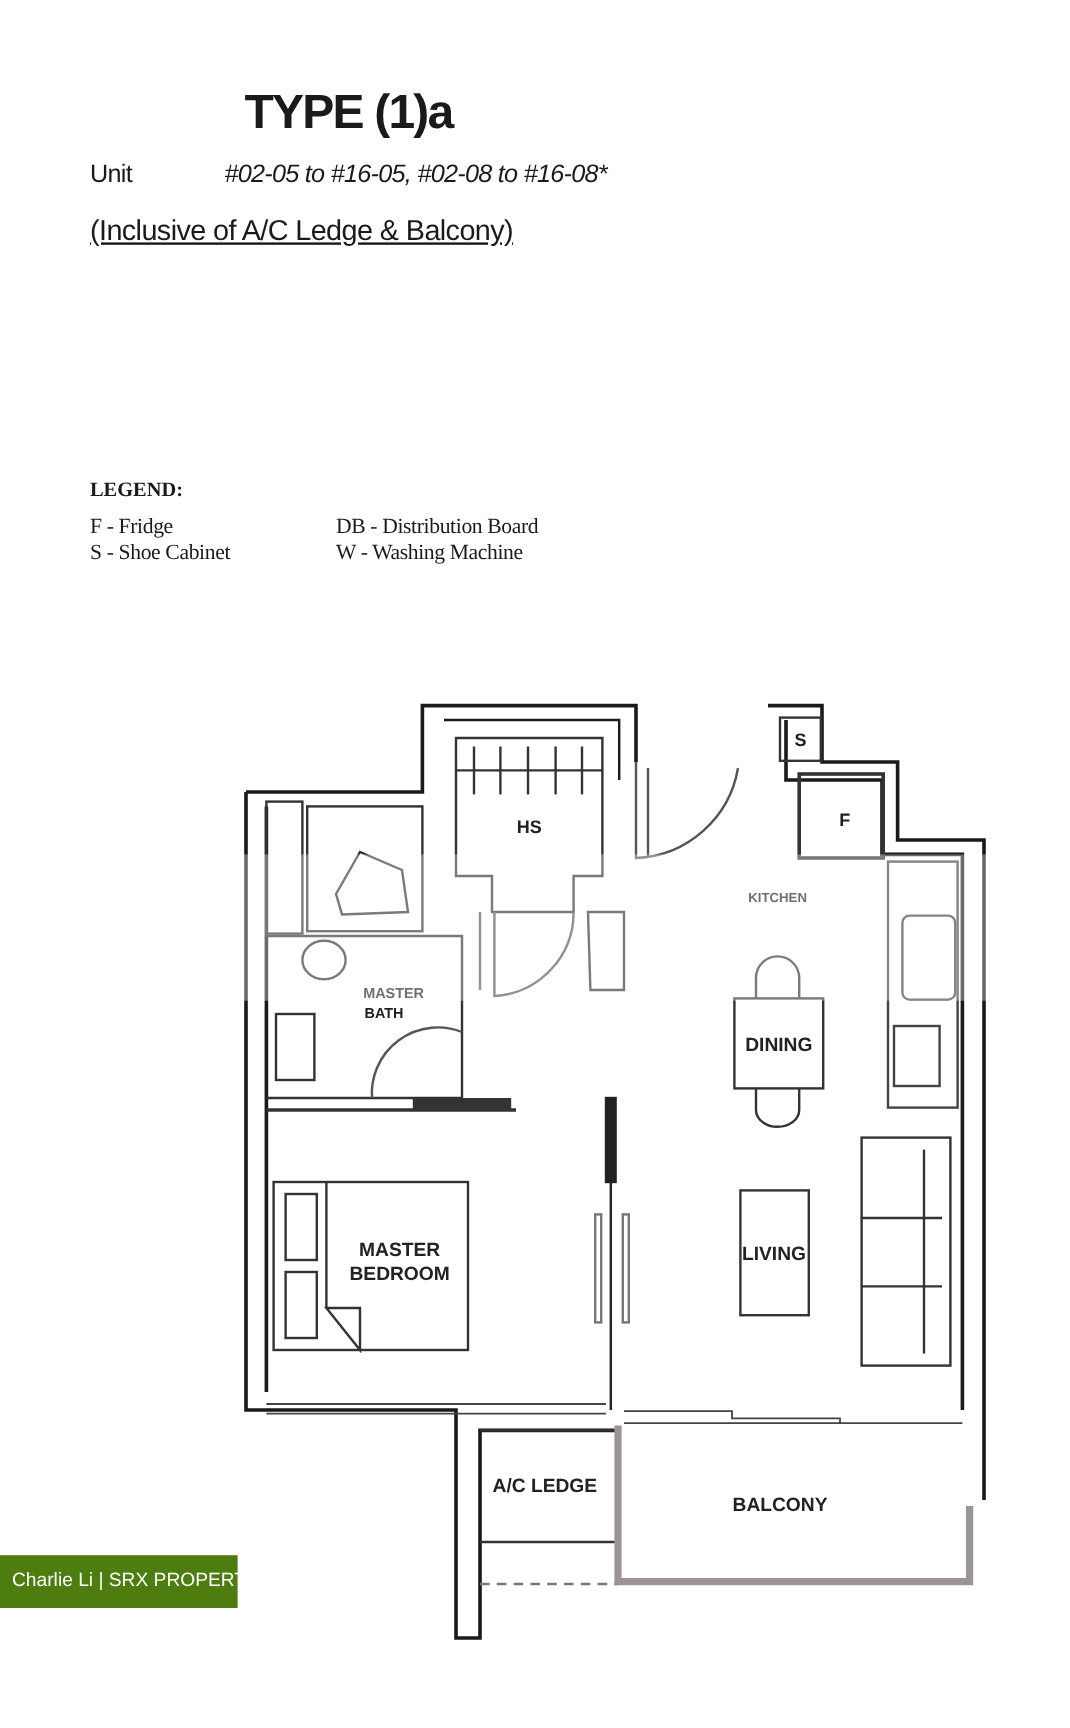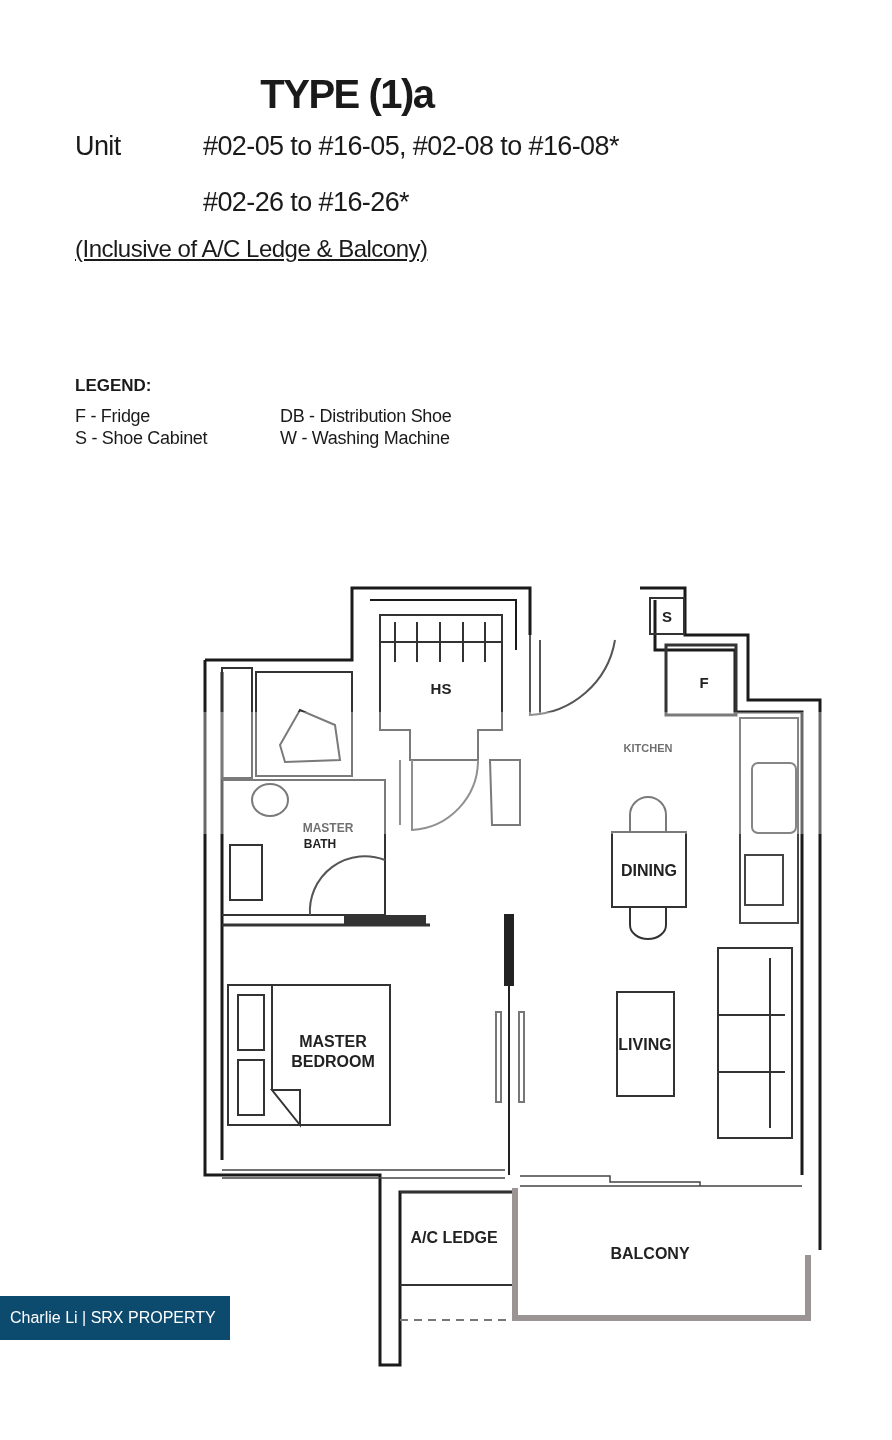--- a/index.html
+++ b/index.html
@@ -1,57 +1,53 @@
 <!DOCTYPE html>
 <html><head>
 <meta charset="utf-8">
 <style>
   html, body { margin: 0; padding: 0; background: #ffffff; }
   body { width: 892px; height: 1440px; position: relative; overflow: hidden;
          font-family: "Liberation Sans", sans-serif; color: #1a1a1a; }
   .header { position: absolute; left: 75px; top: 70px; }
   .title { font-size: 40px; font-weight: bold; letter-spacing: -1.5px; line-height: 48px; text-align: center; }
-  .row { display: flex; font-size: 27px; line-height: 56px; letter-spacing: -0.6px; gap: 16px; }
+  .row { display: flex; font-size: 21px; line-height: 56px; letter-spacing: -0.6px; }
   .row .lbl { width: 112px; flex: none; }
-  .row .val { white-space: nowrap; }
+  .row .val { white-space: nowrap; font-style: italic; }
   .note { font-size: 24px; line-height: 30px; margin-top: 4px; letter-spacing: -0.5px; text-decoration: underline; }
-  .legend { position: absolute; left: 75px; top: 376px; font-size: 18px; }
+  .legend { position: absolute; left: 75px; top: 398px; font-size: 18px; font-family: Liberation Serif, serif; }
   .legend-title { font-weight: bold; font-size: 17px; margin-bottom: 9px; }
   .legend-grid { display: grid; grid-template-columns: 205px auto; row-gap: 0; line-height: 22px; letter-spacing: -0.3px; }
   .plan { position: absolute; left: 0; top: 560px; }
   .plan text { font-family: "Liberation Sans", sans-serif; font-weight: bold; fill: #222; }
   .watermark-band { position: absolute; left: 110px; top: 712px; width: 782px; height: 122px;
                     background: rgba(255,255,255,0.35); pointer-events: none; }
-  .credit { position: absolute; left: 0; top: 1296px; width: 230px; height: 44px; background: #0c4a6e;
+  .credit { position: absolute; left: 0; top: 1296px; width: 198px; height: 44px; background: #4d7c0f;
             color: #ffffff; font-size: 16px; line-height: 44px; padding-left: 10px; box-sizing: border-box; white-space: nowrap; }
 </style>
 </head>
 <body>
 
 <div class="header">
   <div class="title">TYPE (1)a</div>
   <div class="row">
     <span class="lbl">Unit</span>
     <span class="val">#02-05 to #16-05, #02-08 to #16-08*</span>
   </div>
   <div class="row">
     <span class="lbl"></span>
   </div>
-  <div class="row">
-    <span class="lbl"></span>
-    <span class="val">#02-26 to #16-26*</span>
-  </div>
   <div class="note">(Inclusive of A/C Ledge &amp; Balcony)</div>
 </div>
 
 <div class="legend">
   <div class="legend-title">LEGEND:</div>
   <div class="legend-grid">
     <span>F - Fridge</span>
-    <span>DB - Distribution Shoe</span>
+    <span>DB - Distribution Board</span>
     <span>S - Shoe Cabinet</span>
     <span>W - Washing Machine</span>
   </div>
 </div>
 
 <svg class="plan" width="892" height="820" viewBox="0 560 892 820">
   <g fill="none" stroke="#1a1a1a" stroke-width="3">
 
     <path d="M205 660 H352 V588 H530 V635 M205 660 V1175 H380 V1365 H400 V1192 H515"></path>
     <path d="M222 672 V1160 H222"></path>

